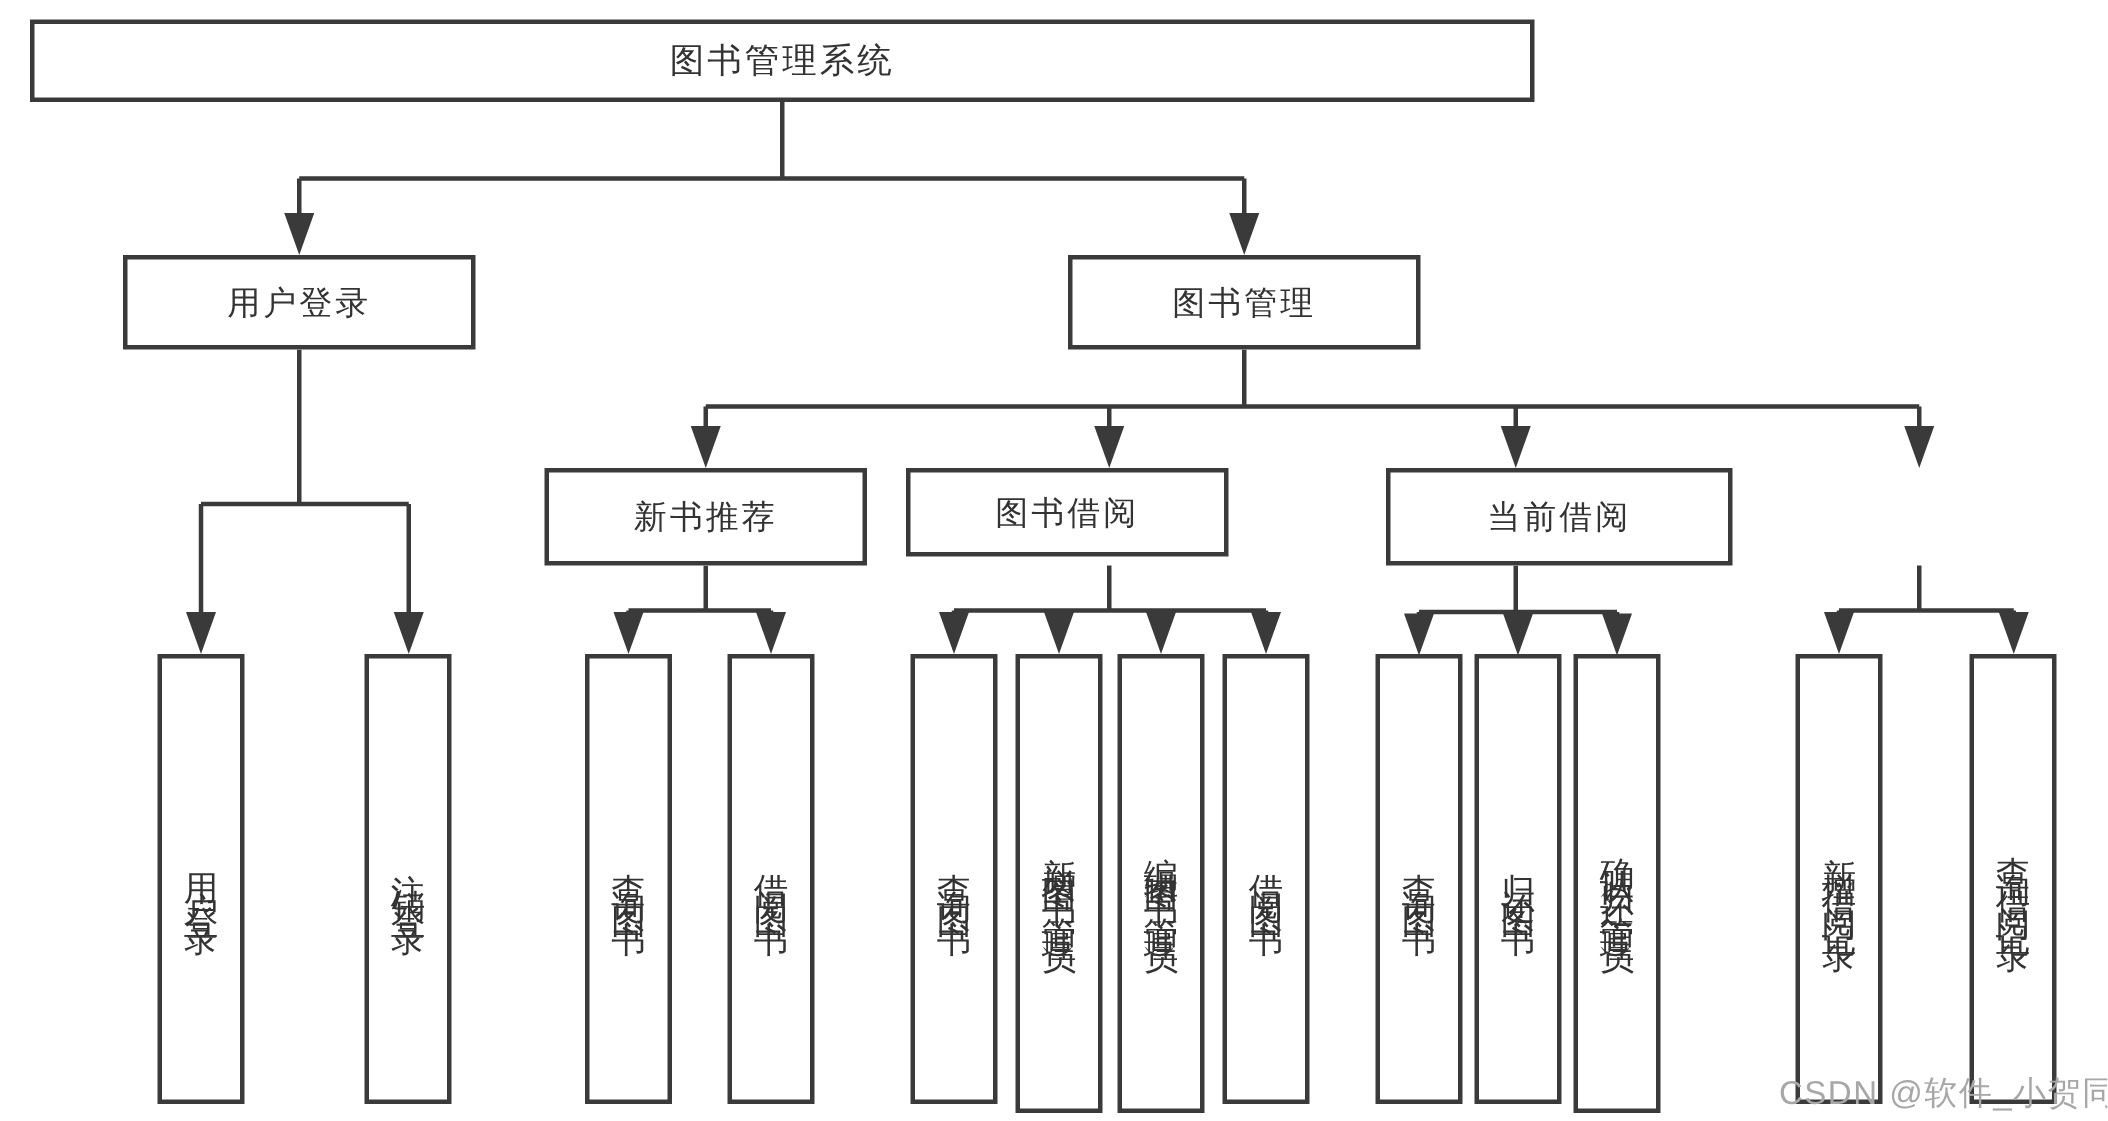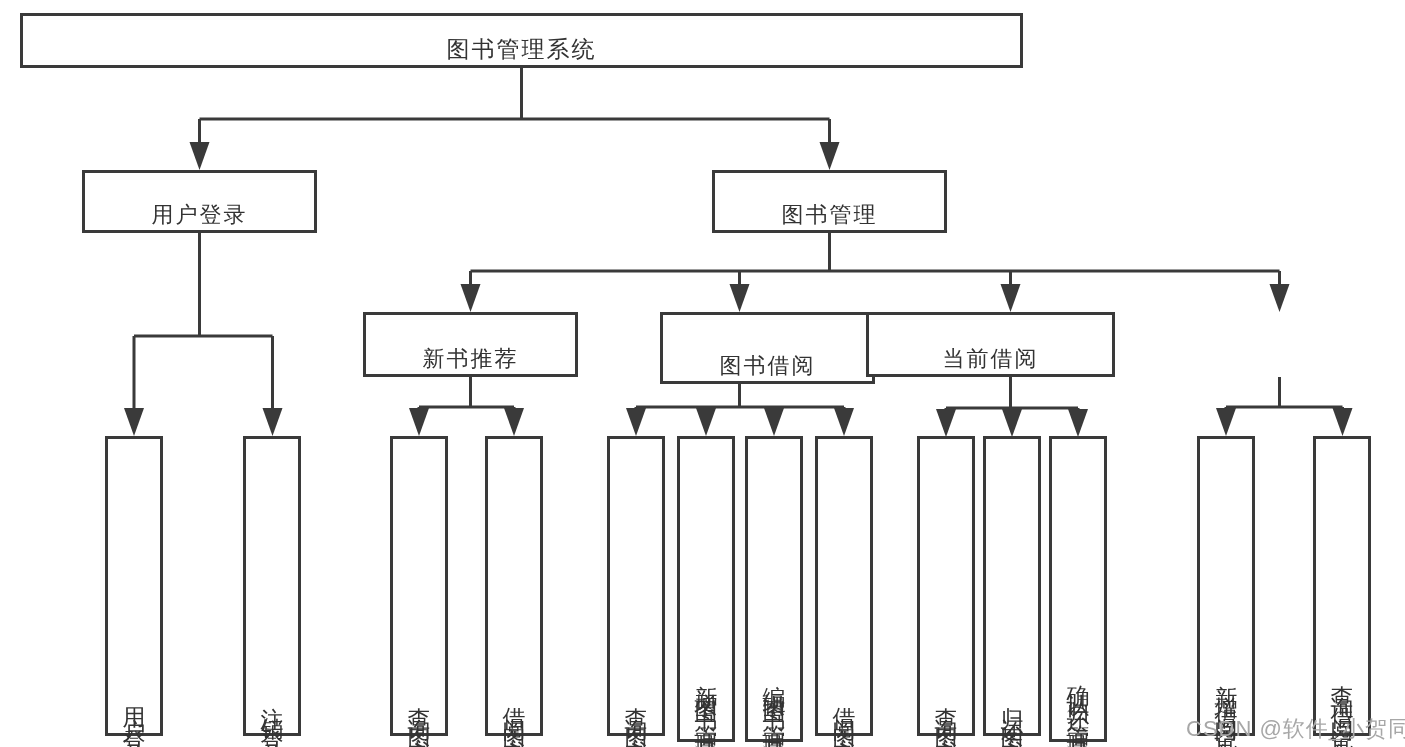--- a/index.html
+++ b/index.html
@@ -3,21 +3,21 @@
 <meta charset="utf-8">
 <style>
   html,body{margin:0;padding:0;background:#ffffff;}
   .canvas{
     position:relative;width:1405px;height:747px;background:#ffffff;overflow:hidden;
     font-family:"Liberation Sans","DejaVu Sans",sans-serif;color:#333333;
   }
   .wires{position:absolute;left:0;top:0;width:1405px;height:747px;}
   .node{
     position:absolute;box-sizing:border-box;background:#ffffff;
-    border:3px solid #3a3a3a;display:flex;align-items:flex-end;justify-content:center;
+    border:3px solid #3a3a3a;display:flex;align-items:center;justify-content:center;
     z-index:2;
   }
   .node .h{font-size:22px;letter-spacing:2px;color:#333333;white-space:nowrap;}
   .root .h{font-size:23px;}
   .leaf{width:58px;height:300px;top:436px;}
   .leaf .v{
     writing-mode:vertical-rl;text-orientation:mixed;
     font-size:23px;letter-spacing:11px;color:#333333;line-height:1;
   }
   .leaf.tall{height:306px;}
@@ -72,24 +72,24 @@
   <div class="node" style="left:82px;top:170px;width:235px;height:63px">
     <span class="h">用户登录</span>
   </div>
   <div class="node" style="left:363px;top:312px;width:215px;height:65px">
     <span class="h">新书推荐</span>
   </div>
 
   <div class="node" style="left:712px;top:170px;width:235px;height:63px">
     <span class="h">图书管理</span>
   </div>
-  <div class="node" style="left:660px;top:312px;width:215px;height:72px">
+  <div class="node" style="left:604px;top:312px;width:215px;height:59px">
     <span class="h">图书借阅</span>
   </div>
-  <div class="node" style="left:866px;top:312px;width:249px;height:65px">
+  <div class="node" style="left:924px;top:312px;width:231px;height:65px">
     <span class="h">当前借阅</span>
   </div>
 
   <div class="node leaf" style="left:105px">
     <span class="v">用户登录</span>
   </div>
   <div class="node leaf" style="left:243px">
     <span class="v">注销登录</span>
   </div>
 

